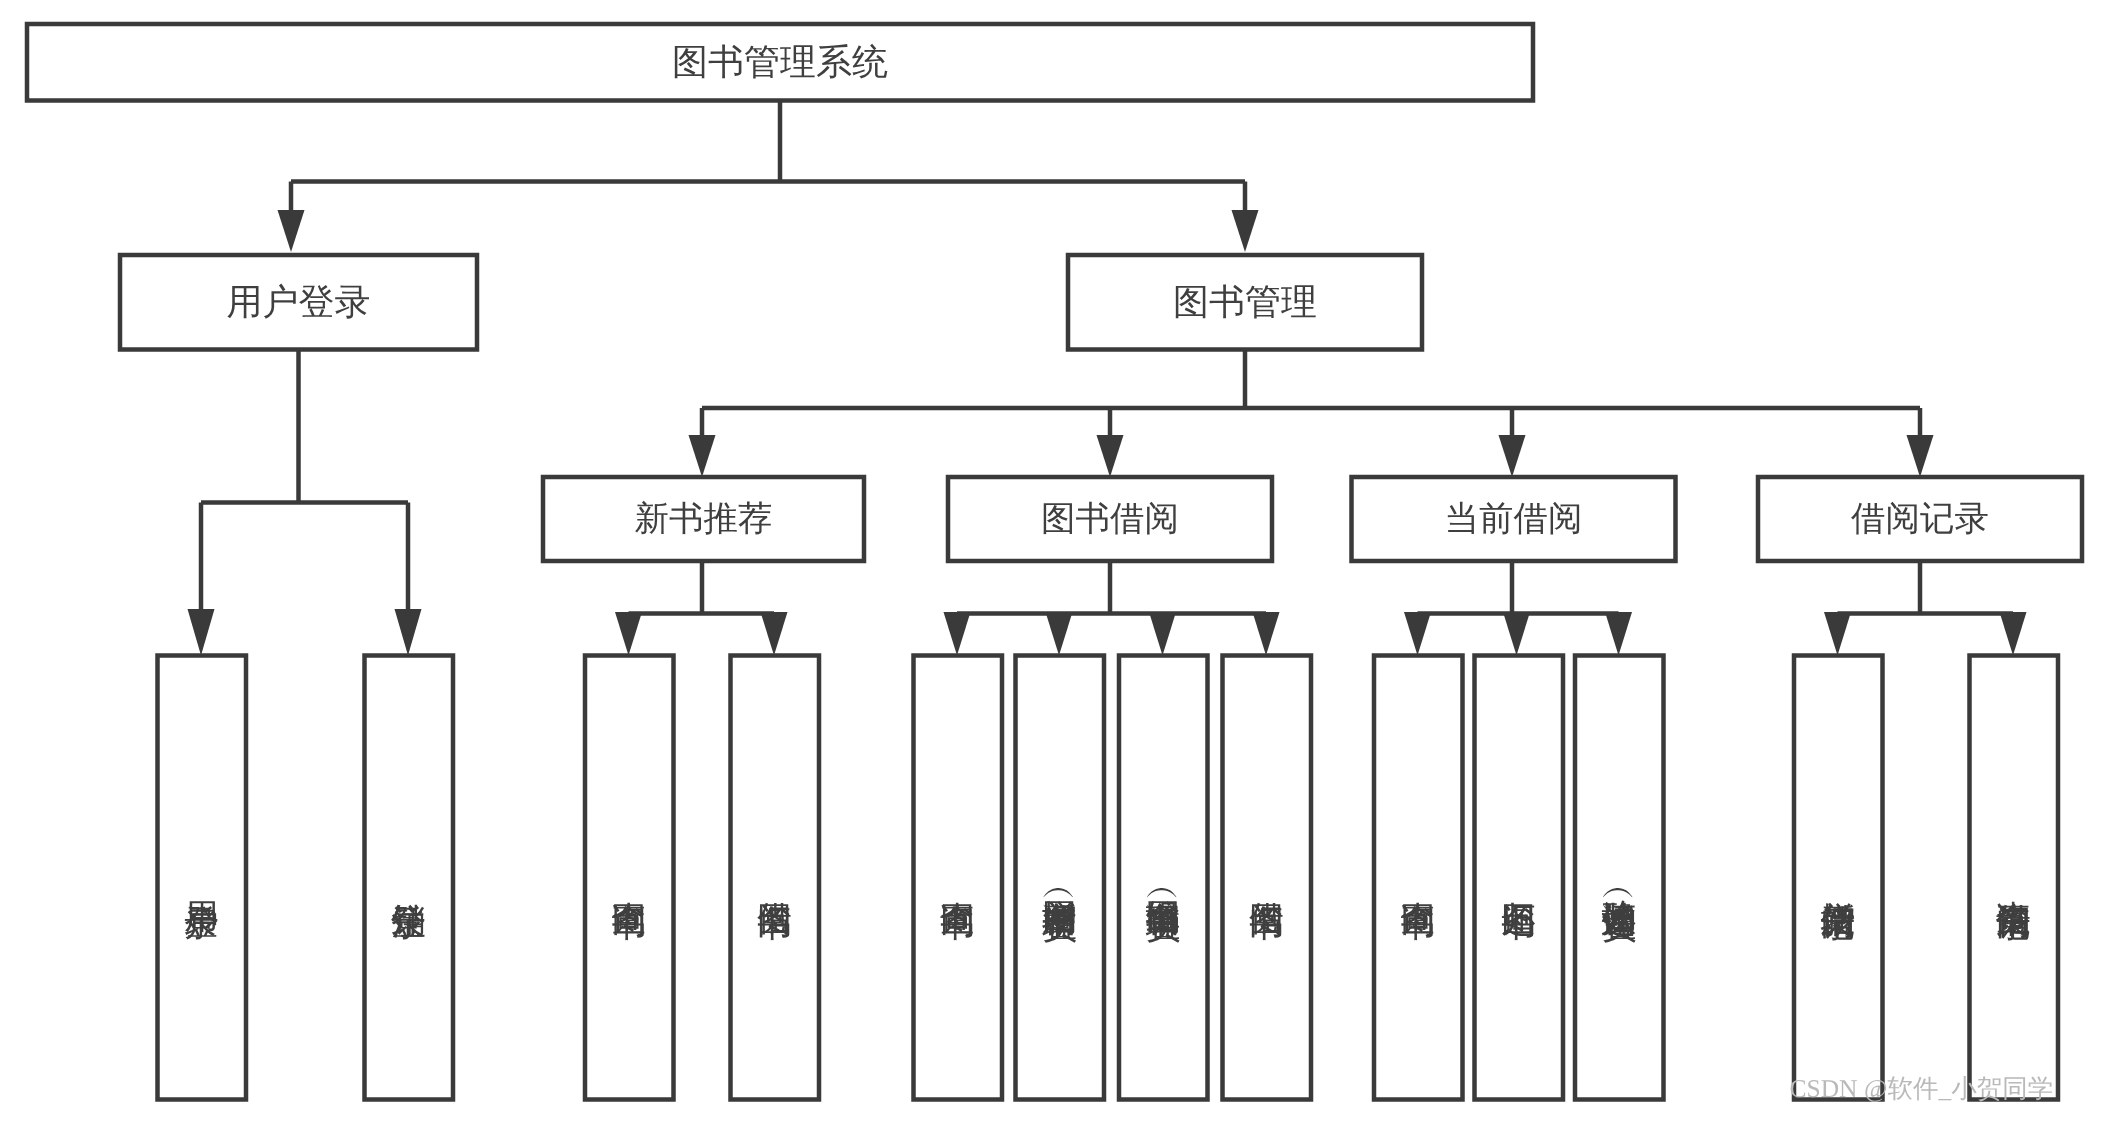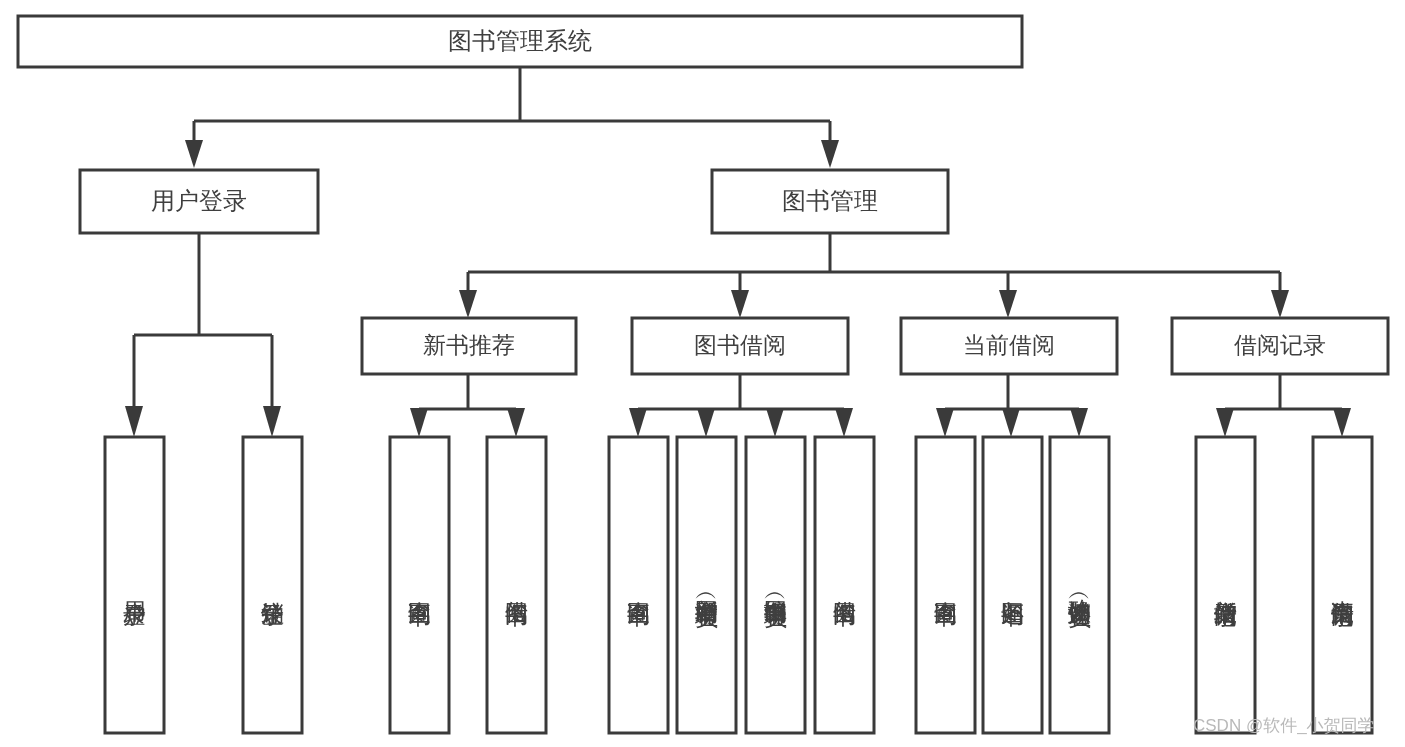--- a/index.html
+++ b/index.html
@@ -34,21 +34,21 @@
     font-family:"Liberation Sans","DejaVu Sans",sans-serif;
     font-size:23px;
     line-height:1.08;
     color:#3f3f3f;
     letter-spacing:1px;
     white-space:nowrap;
   }
   #watermark{
     position:absolute;
     left:1193px;top:714px;
-    font-family:Liberation Sans, sans-serif;
+    font-family:Liberation Serif, serif;
     font-size:17px;
     color:#b9b9b9;
     white-space:nowrap;
     pointer-events:none;
     user-select:none;
   }
 </style>
 </head>
 <body>
 

